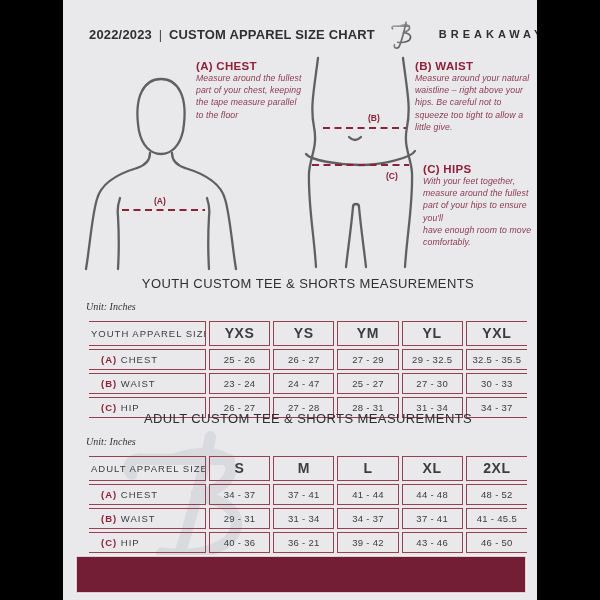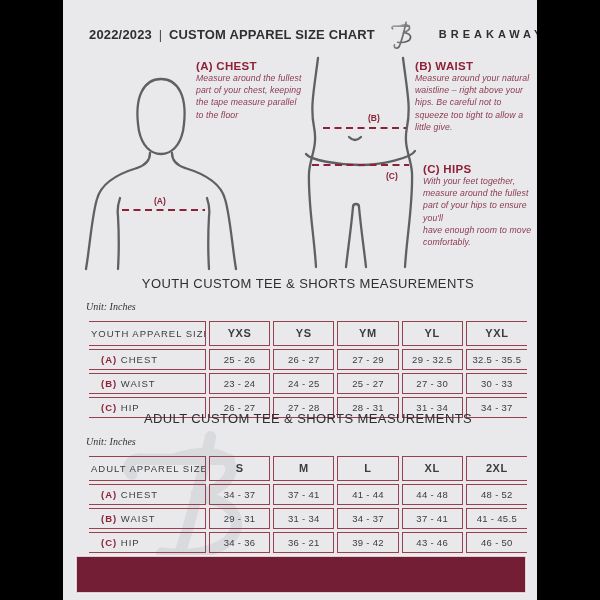--- a/index.html
+++ b/index.html
@@ -54,21 +54,21 @@
     table-layout:fixed;
   }
   .size-table td{
     border-top:1px solid #97404f;border-bottom:1px solid #97404f;
     padding:4px 2px;font-size:9.5px;line-height:11px;color:#3b3c3e;
     text-align:center;letter-spacing:.3px;overflow:hidden;white-space:nowrap;
   }
   .size-table td:first-child{width:112px;text-align:left;padding-left:12px;letter-spacing:1px;border-right:1px solid #97404f;}
   .size-table td:not(:first-child){border-left:1px solid #97404f;border-right:1px solid #97404f;}
   .size-table td:last-child{border-right:none;margin-left:36px;}
-  .size-table tr.hdr td{padding:6px 2px;font-size:11px;}
+  .size-table tr.hdr td{padding:6px 2px;font-size:14px;}
   .size-table tr.hdr td:not(:first-child){font-weight:bold;letter-spacing:.6px;}
   .size-table tr.hdr td:first-child{font-size:9.5px;}
   .pfx{color:#8e2138;font-weight:bold;}
 
   
   .watermark{position:absolute;left:35px;top:418px;opacity:.75;}
   .footer-bar{
     position:absolute;left:13px;top:556px;width:448px;height:35px;
     background:#731e35;border:1px solid #ddccd2;box-shadow:0 0 0 1px #f2edef;
   }
@@ -165,21 +165,21 @@
         <td><span class="pfx">(A)</span> <span>CHEST</span></td>
         <td>25 - 26</td>
         <td>26 - 27</td>
         <td>27 - 29</td>
         <td>29 - 32.5</td>
         <td>32.5 - 35.5</td>
       </tr>
       <tr>
         <td><span class="pfx">(B)</span> <span>WAIST</span></td>
         <td>23 - 24</td>
-        <td>24 - 25</td>
+        <td>24 - 47</td>
         <td>25 - 27</td>
         <td>27 - 30</td>
         <td>30 - 33</td>
       </tr>
       <tr>
         <td><span class="pfx">(C)</span> <span>HIP</span></td>
         <td>26 - 27</td>
         <td>27 - 28</td>
         <td>28 - 31</td>
         <td>31 - 34</td>
@@ -213,21 +213,21 @@
       <tr>
         <td><span class="pfx">(B)</span> <span>WAIST</span></td>
         <td>29 - 31</td>
         <td>31 - 34</td>
         <td>34 - 37</td>
         <td>37 - 41</td>
         <td>41 - 45.5</td>
       </tr>
       <tr>
         <td><span class="pfx">(C)</span> <span>HIP</span></td>
-        <td>34 - 36</td>
+        <td>40 - 36</td>
         <td>36 - 21</td>
         <td>39 - 42</td>
         <td>43 - 46</td>
         <td>46 - 50</td>
       </tr>
     </tbody>
       </table>
   </div>
 
   <div class="footer-bar"></div>

